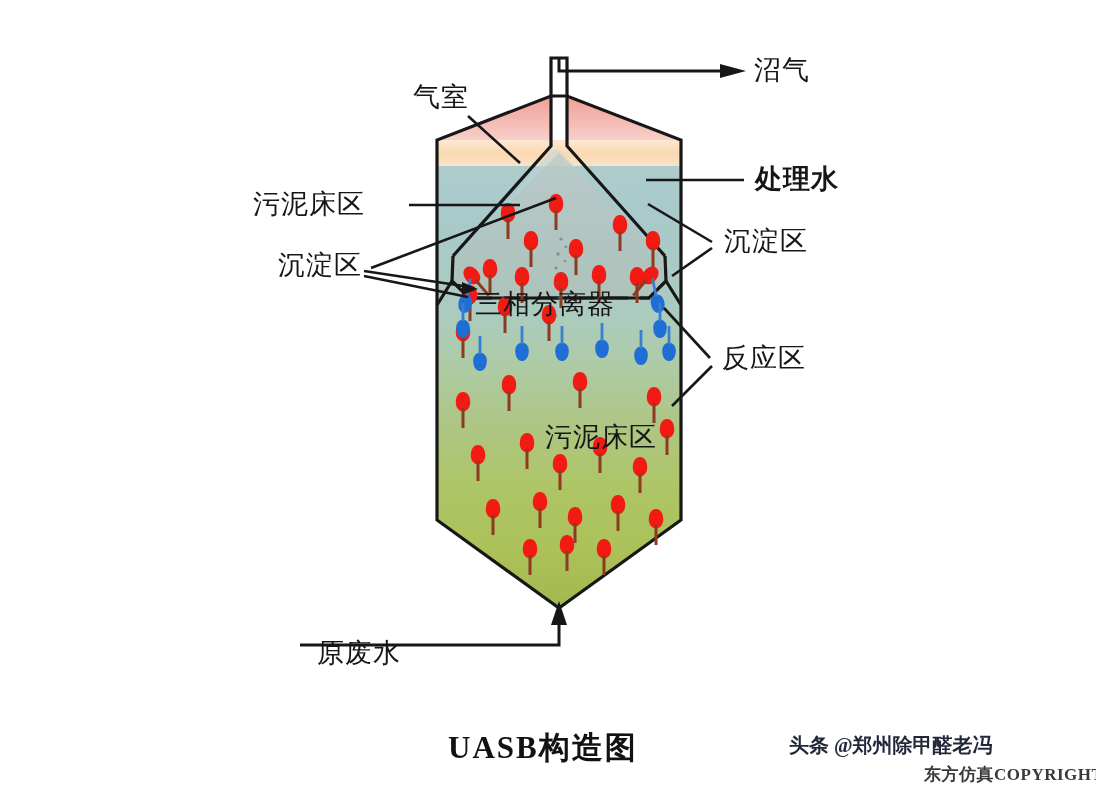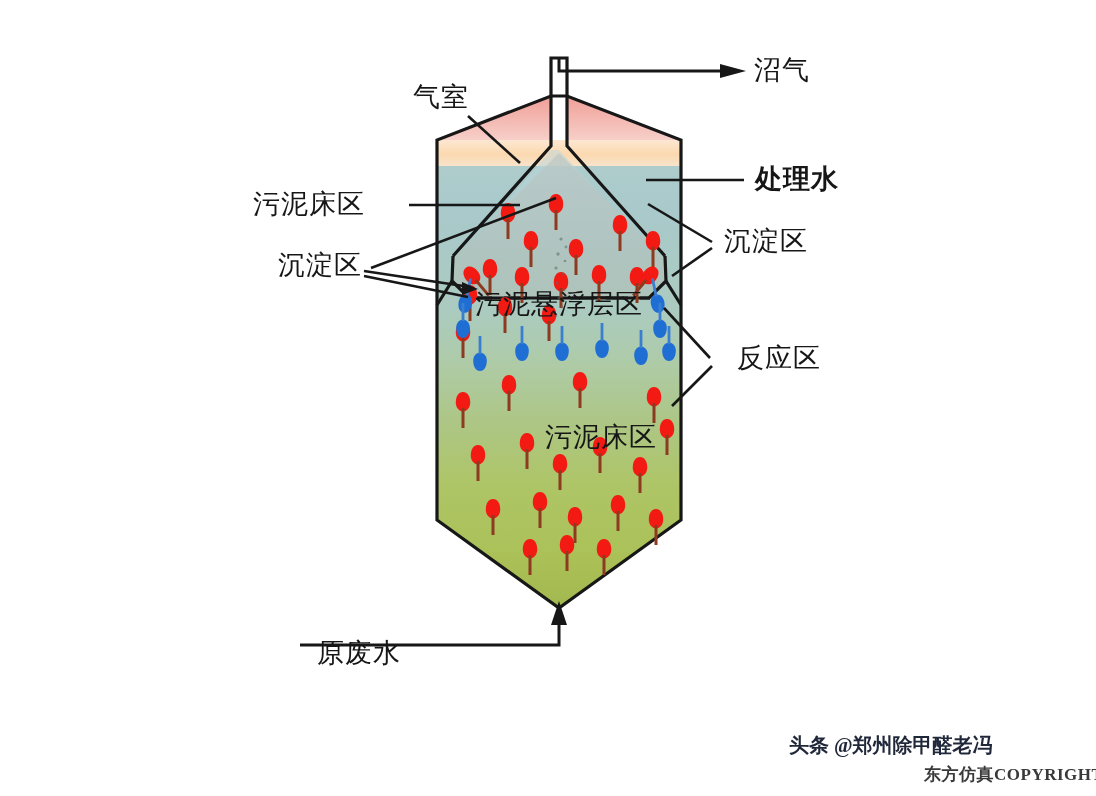--- a/index.html
+++ b/index.html
@@ -243,25 +243,26 @@
   <div class="lbl lbl-cn" style="left:754px;top:57px;">沼气</div>
 
   <div class="lbl lbl-cn" style="left:253px;top:191px;">污泥床区</div>
 
   <div class="lbl lbl-cn" style="left:278px;top:252px;">沉淀区</div>
 
   <div class="lbl lbl-cn" style="left:755px;top:166px;font-weight:bold;">处理水</div>
 
   <div class="lbl lbl-cn" style="left:724px;top:228px;">沉淀区</div>
 
-  <div class="lbl lbl-cn" style="left:475px;top:291px;">污泥悬浮层区</div>
-
-  <div class="lbl lbl-cn" style="left:722px;top:345px;margin-left:15px;">反应区</div>
+  <div class="lbl lbl-cn" style="left:475px;top:291px;">三相分离器</div>
+
+  <div class="lbl lbl-cn" style="left:722px;top:345px;">反应区</div>
 
   <div class="lbl lbl-cn" style="left:505px;top:424px;margin-left:40px;">污泥床区</div>
 
   <div class="lbl lbl-cn" style="left:317px;top:608px;margin-top:32px;">原废水</div>
 
+  <div class="title" style="left:448px;top:727px;">UASB构造图</div>
 
   <div class="wm1" style="left:789px;top:732px;">头条 @郑州除甲醛老冯</div>
   <div class="wm2" style="left:924px;top:763px;">东方仿真COPYRIGHT</div>
 
 </div>
 
 </body></html>

